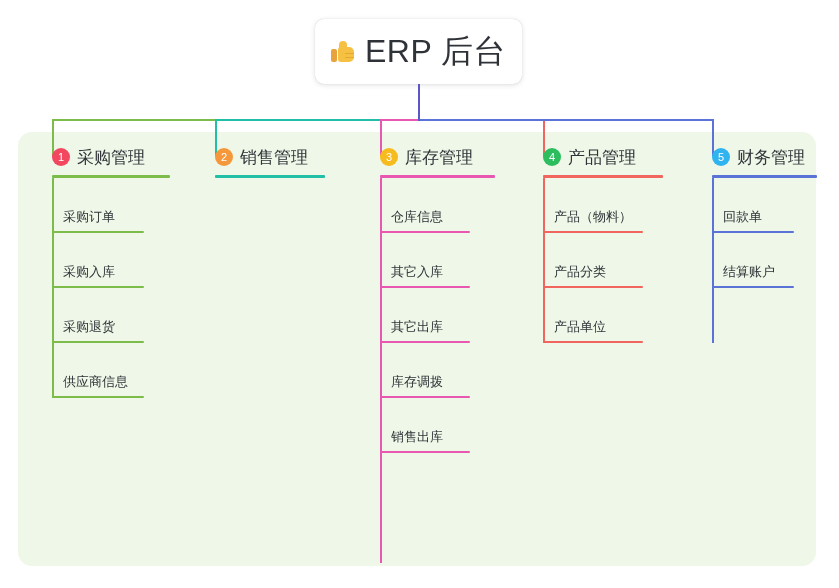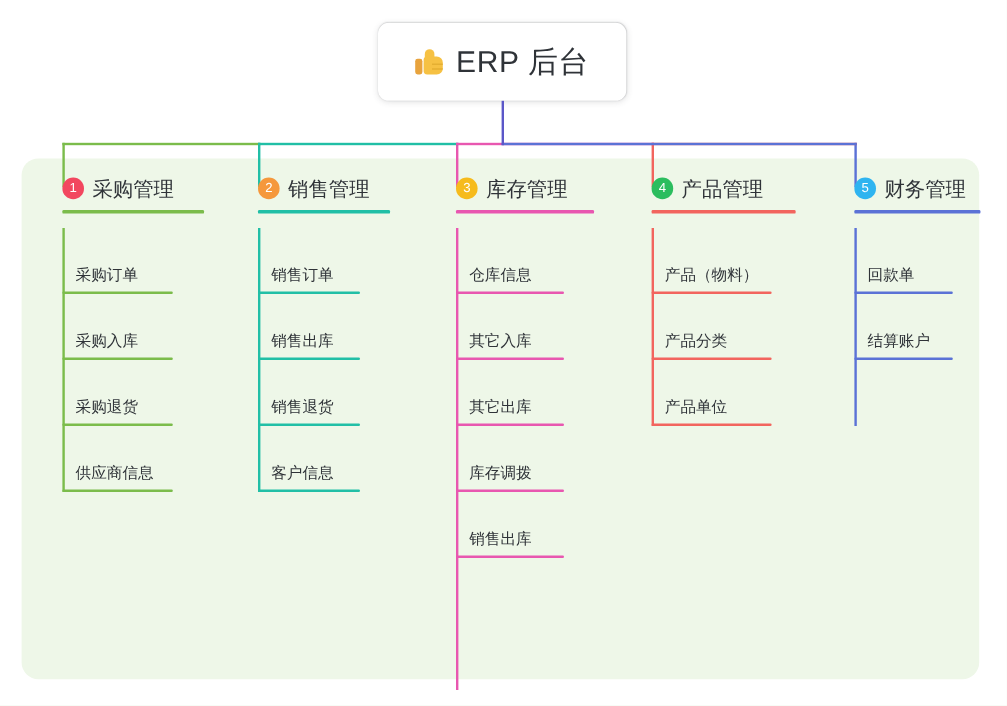--- a/index.html
+++ b/index.html
@@ -86,21 +86,21 @@
     position: absolute;
     left: 14px;
     width: 9px;
     height: 1px;
     background: #e0ab2e;
   }
   .thumb .crease1 { top: 12px; }
   .thumb .crease2 { top: 16px; }
 
   .root-title {
-    font-size: 25px;
+    font-size: 32px;
     color: #2f3338;
     letter-spacing: 0.5px;
     white-space: nowrap;
   }
 
   
   .line {
     position: absolute;
   }
 
@@ -134,21 +134,21 @@
   }
   .col-underline {
     height: 3px;
     margin-top: 6px;
     border-radius: 1px;
   }
 
   
   .leaves {
     position: relative;
-    margin-top: 12px;
+    margin-top: 0px;
   }
   .leaf {
     position: relative;
     height: 55px;
     box-sizing: border-box;
   }
   .leaf-label {
     position: absolute;
     left: 30px;
     bottom: 7px;
@@ -228,39 +228,20 @@
             <div class="leaf-underline" style="width: 92px; background: rgb(123, 188, 75);"></div>
           </div>
         </div>
       </div>
       <div class="col" style="left: 196px; top: 145px;">
         <div class="col-head">
           <span class="badge" style="background: rgb(245, 152, 60);">2</span>
           <span class="col-title">销售管理</span>
         </div>
         <div class="col-underline" style="width: 110px; margin-left: 19px; background: rgb(33, 191, 166);"></div>
-        <div class="leaves">
-          <div class="spine" style="background: rgb(33, 191, 166); height: 220px;"></div>
-          <div class="leaf">
-            <span class="leaf-label">销售订单</span>
-            <div class="leaf-underline" style="width: 85px; background: rgb(33, 191, 166);"></div>
-          </div>
-          <div class="leaf">
-            <span class="leaf-label">销售出库</span>
-            <div class="leaf-underline" style="width: 85px; background: rgb(33, 191, 166);"></div>
-          </div>
-          <div class="leaf">
-            <span class="leaf-label">销售退货</span>
-            <div class="leaf-underline" style="width: 85px; background: rgb(33, 191, 166);"></div>
-          </div>
-          <div class="leaf">
-            <span class="leaf-label">客户信息</span>
-            <div class="leaf-underline" style="width: 85px; background: rgb(33, 191, 166);"></div>
-          </div>
-        </div>
       </div>
       <div class="col" style="left: 361px; top: 145px;">
         <div class="col-head">
           <span class="badge" style="background: rgb(246, 187, 28);">3</span>
           <span class="col-title">库存管理</span>
         </div>
         <div class="col-underline" style="width: 115px; margin-left: 19px; background: rgb(232, 87, 176);"></div>
         <div class="leaves">
           <div class="spine" style="background: rgb(232, 87, 176); height: 385px;"></div>
           <div class="leaf">

